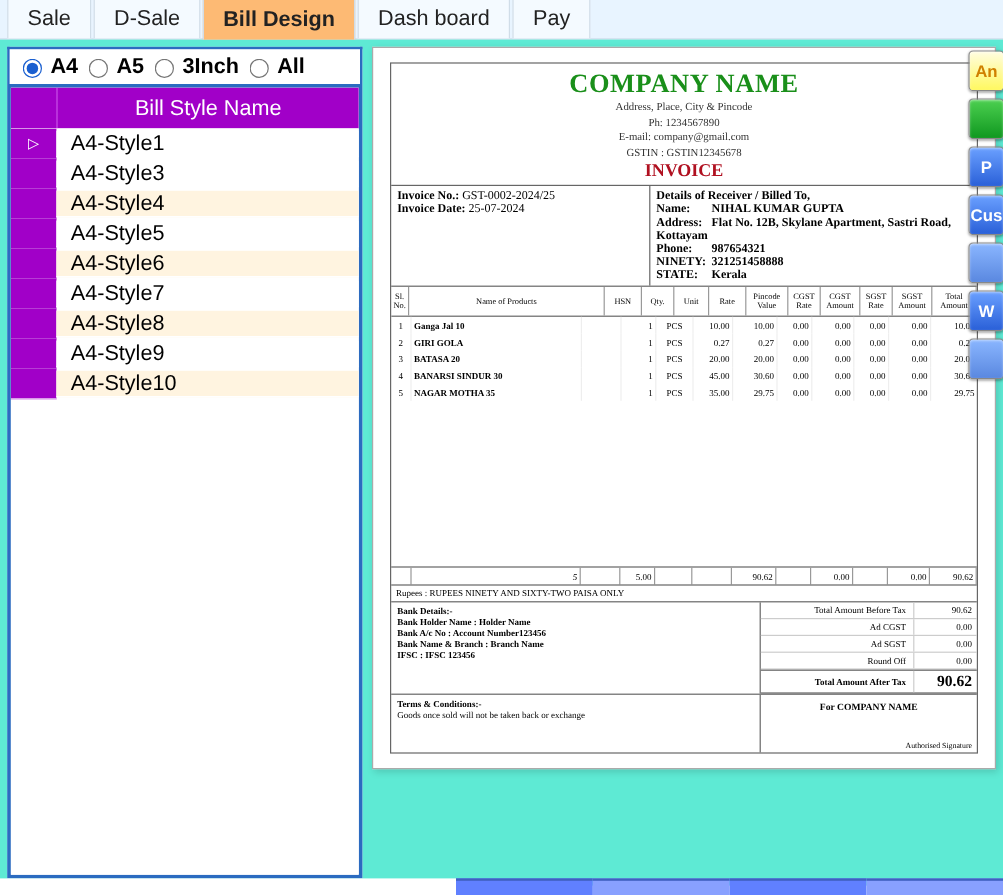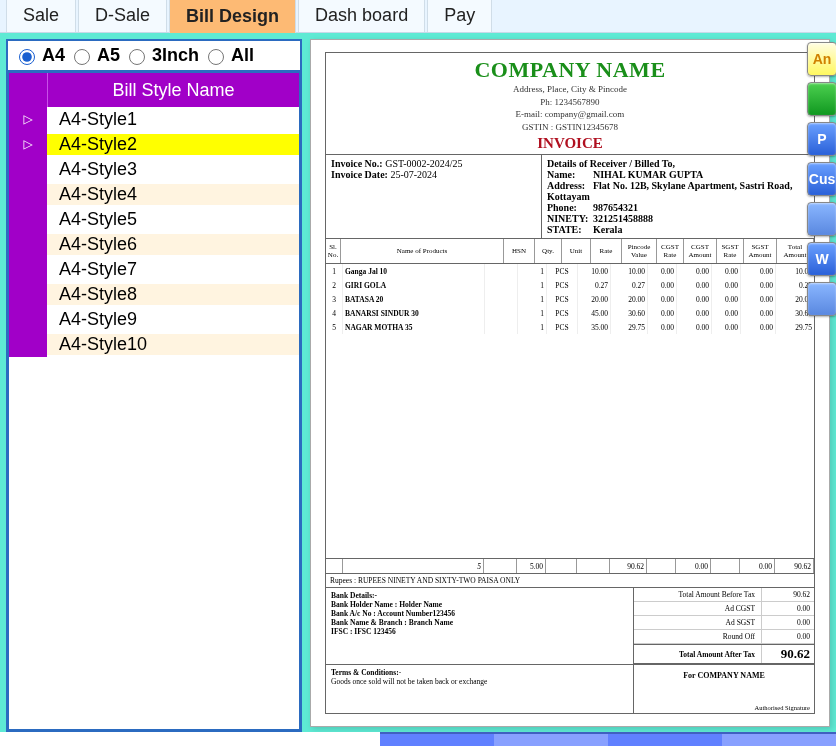--- a/index.html
+++ b/index.html
@@ -20,21 +20,21 @@
 .gh-title{flex:1;display:flex;align-items:center;justify-content:center;font-weight:500}
 .grid-body{flex:1;overflow:auto;background:#fff}
 .row{display:flex;height:25px;align-items:center}
 .row .r-ind{width:38px;height:100%;background:#a100c8;border-bottom:1px solid #fff;display:flex;align-items:center;justify-content:center;color:#fff;font-size:14px}
 .row .r-cell{flex:1;padding-left:12px;font-size:18px;background:#fff;border-bottom:1px solid #fff}
 .row.alt .r-cell{background:#fff4e0}
 .row.sel .r-cell{background:#ffff00}
 .row.sel .r-ind::before{content:"▷";color:#fff;font-size:12px}
 .row.cur .r-ind::before{content:"▷";color:#fff;font-size:12px}
 
-.preview{flex:1;background:#fff;border:1px solid #aaa;box-shadow:2px 2px 6px rgba(0,0,0,.15);padding:12px 14px;box-sizing:border-box;overflow:hidden;height:688px}
+.preview{flex:1;background:#fff;border:1px solid #aaa;box-shadow:2px 2px 6px rgba(0,0,0,.15);padding:12px 14px;box-sizing:border-box;overflow:hidden;height:602px}
 .sheet{border:1px solid #666;height:100%;box-sizing:border-box;display:flex;flex-direction:column;font-family:"Times New Roman",serif;position:relative}
 .hdr{text-align:center;padding:4px 0 2px}
 .company{color:#1a8f1a;font-weight:700;font-size:22px;letter-spacing:0.5px}
 .small{font-size:9px;color:#333;line-height:1.4}
 .inv-title{color:#b01020;font-weight:700;font-size:15px;margin-top:2px}
 .meta{display:flex;border-top:1px solid #666;border-bottom:1px solid #666;font-size:10px}
 .meta>div{padding:3px 5px}
 .meta-l{width:42%;border-right:1px solid #666}
 .meta-r{flex:1}
 .meta-r .lbl{display:inline-block;width:46px;font-weight:600}
@@ -117,24 +117,20 @@
     <div class="grid-wrap">
       <div class="grid-header">
         <div class="gh-left"></div>
         <div class="gh-title">Bill Style Name</div>
       </div>
       <div class="grid-body" id="gridbody">
           <div class="row cur">
             <div class="r-ind"></div>
             <div class="r-cell">A4-Style1</div>
           </div>
-          <div class="row sel alt">
-            <div class="r-ind"></div>
-            <div class="r-cell">A4-Style2</div>
-          </div>
           <div class="row">
             <div class="r-ind"></div>
             <div class="r-cell">A4-Style3</div>
           </div>
           <div class="row alt">
             <div class="r-ind"></div>
             <div class="r-cell">A4-Style4</div>
           </div>
           <div class="row">
             <div class="r-ind"></div>

